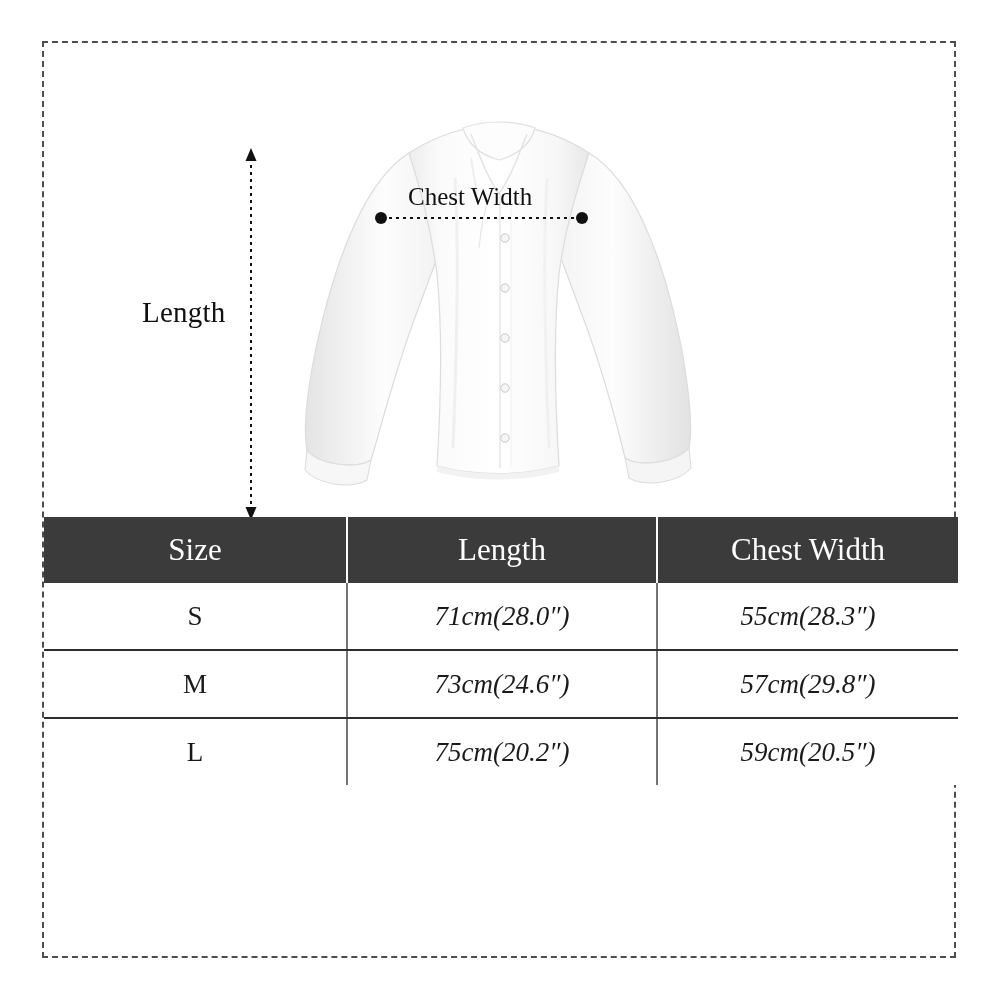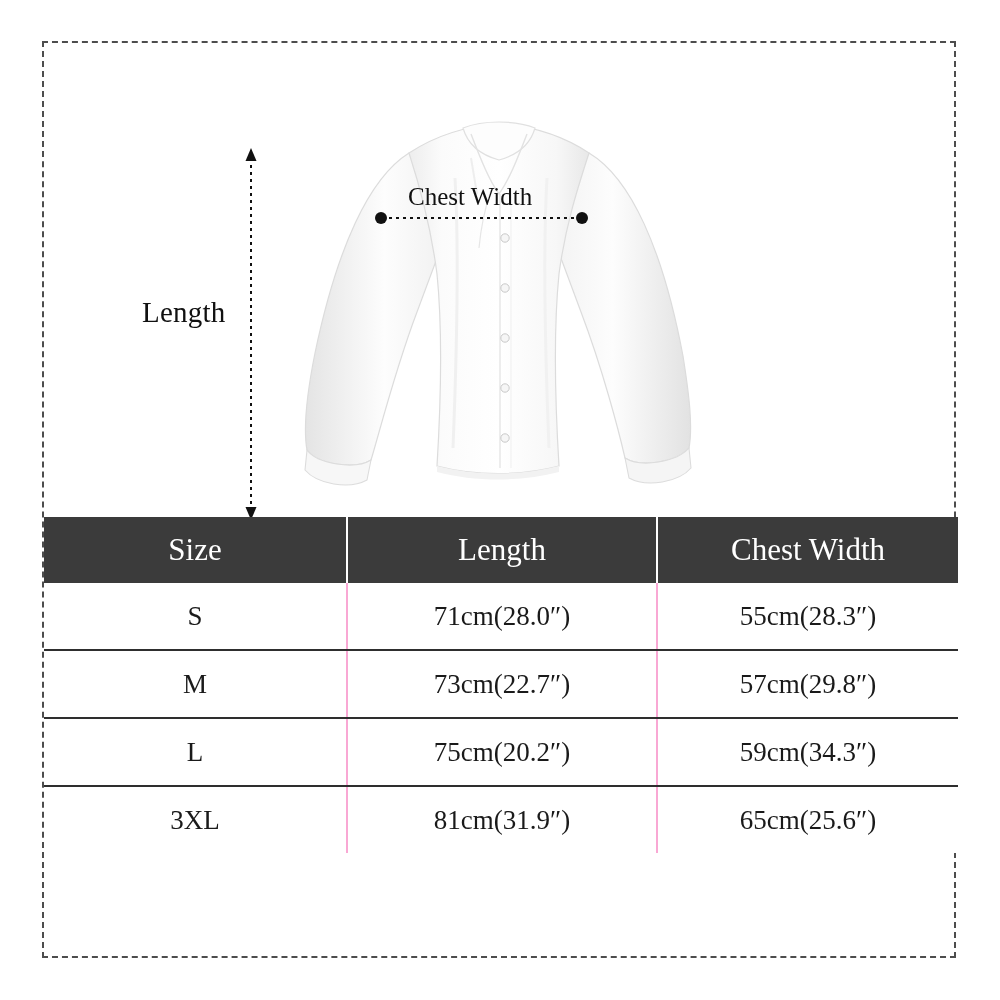--- a/index.html
+++ b/index.html
@@ -117,21 +117,22 @@
     font-size: 27px;
     padding: 0;
     vertical-align: middle;
     background: #ffffff;
     border-bottom: 2px solid #2e2e2e;
   }
   table.size-table tbody tr:last-child td {
     border-bottom: none;
   }
   table.size-table tbody td + td {
-    border-left: 2px solid #f9a8d4;
+    border-left: 2px solid #737373;
+    font-style: italic;
   }
   .inch { letter-spacing: 0; }
 </style>
 </head>
 <body>
 
 <div id="page">
 
   <div class="frame"></div>
 
@@ -227,29 +228,24 @@
       </tr>
     </thead>
     <tbody>
       <tr>
         <td>S</td>
         <td class="inch">71cm(28.0″)</td>
         <td class="inch">55cm(28.3″)</td>
       </tr>
       <tr>
         <td>M</td>
-        <td class="inch">73cm(22.7″)</td>
+        <td class="inch">73cm(24.6″)</td>
         <td class="inch">57cm(29.8″)</td>
       </tr>
       <tr>
         <td>L</td>
         <td class="inch">75cm(20.2″)</td>
-        <td class="inch">59cm(34.3″)</td>
-      </tr>
-      <tr>
-        <td>3XL</td>
-        <td class="inch">81cm(31.9″)</td>
-        <td class="inch">65cm(25.6″)</td>
+        <td class="inch">59cm(20.5″)</td>
       </tr>
     </tbody>
   </table>
 
 </div>
 
 </body></html>

